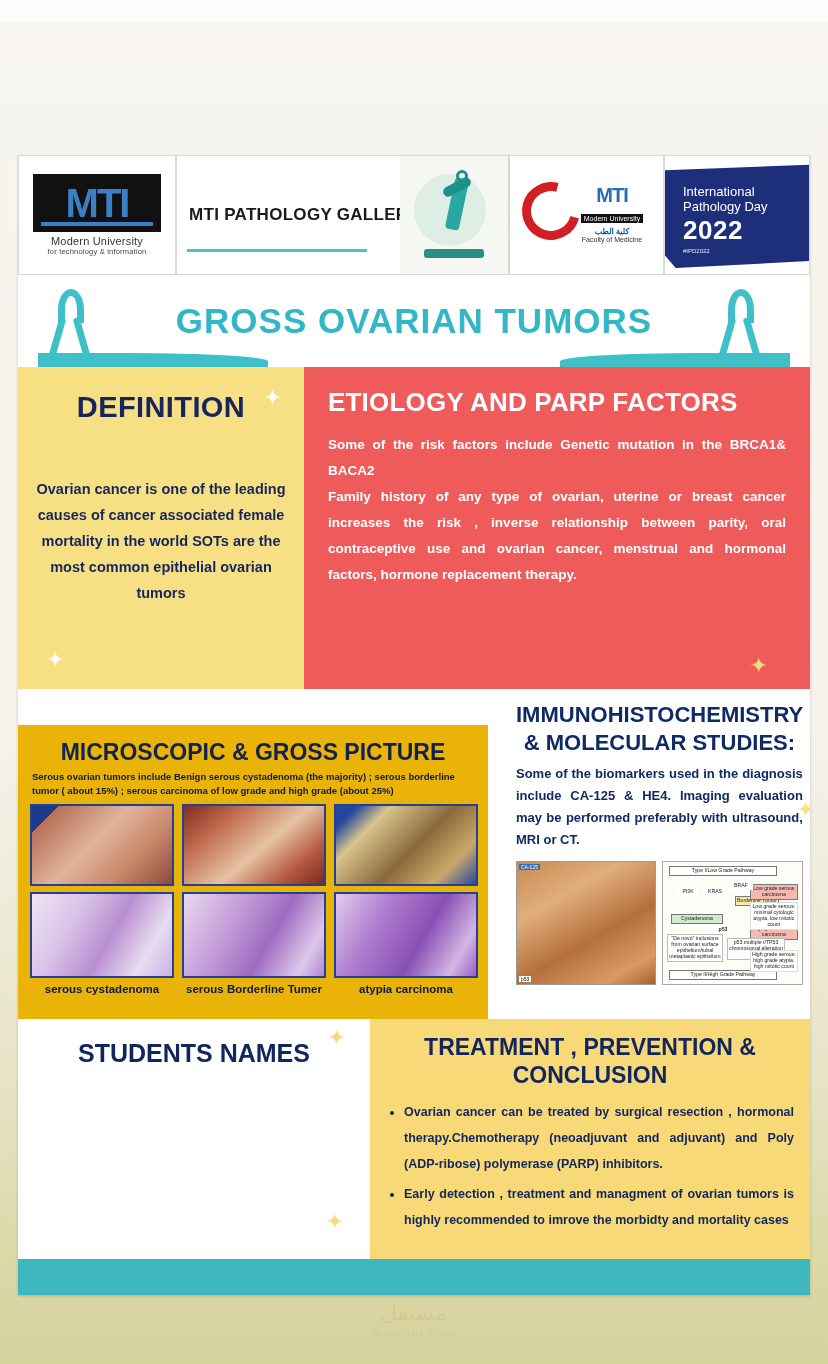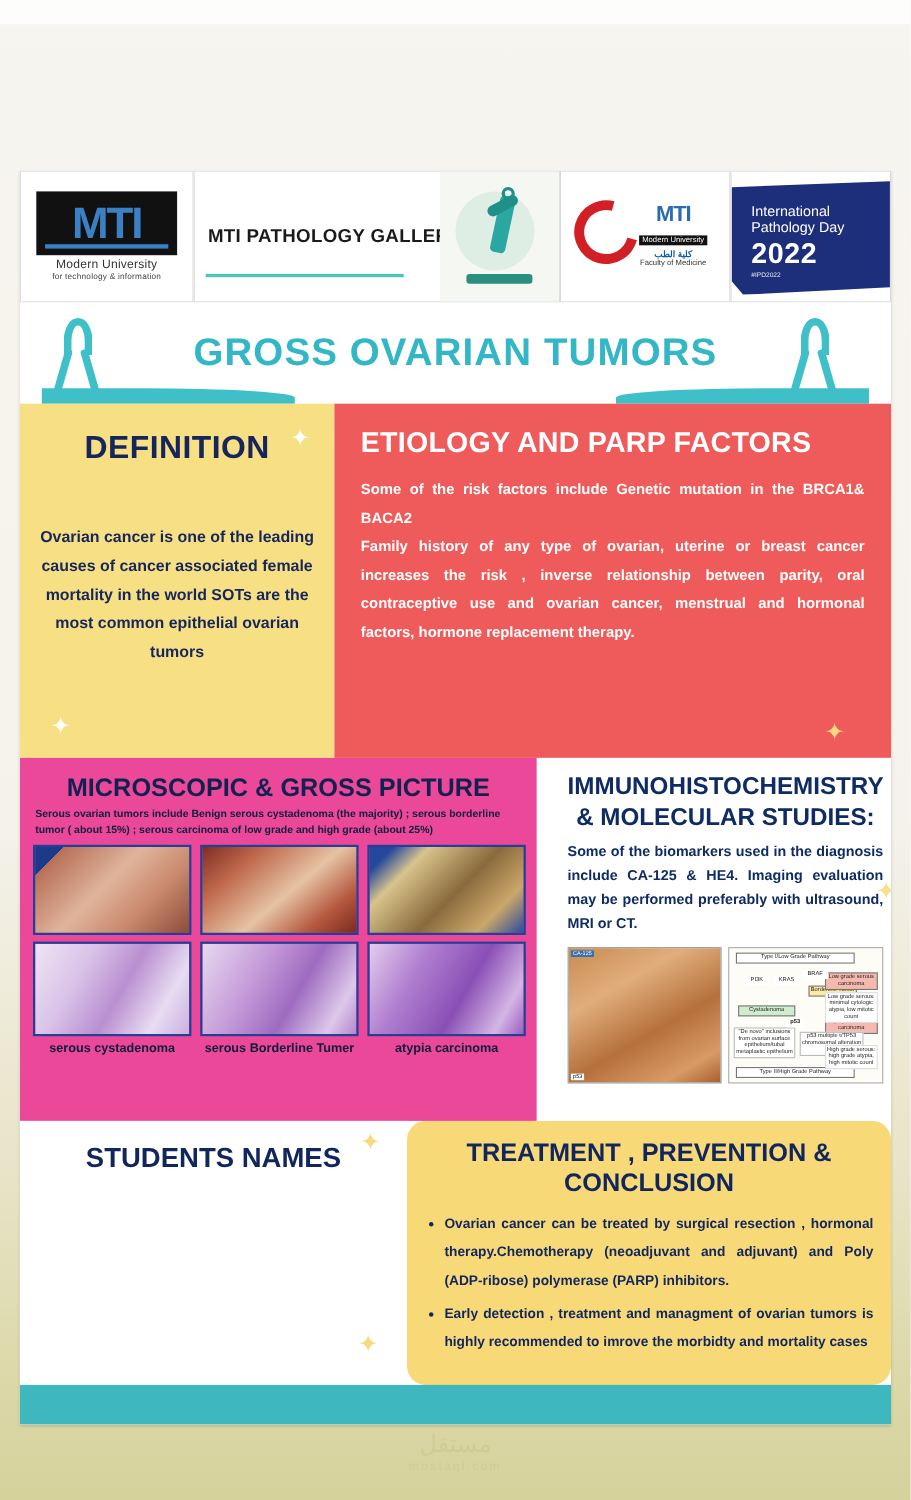--- a/index.html
+++ b/index.html
@@ -167,21 +167,21 @@
   .panel-eti h2 {
     margin:6px 0 14px 0; font-size:26px; color:#ffffff; font-weight:bold; letter-spacing:.2px;
   }
   .eti-body { color:#ffffff; font-size:13.5px; line-height:26px; text-align:justify; font-weight:bold;}
   .sparkle { position:absolute; color:#fff; font-size:22px; opacity:.95; }
   .sparkle.yellow { color:#f7df84; }
   .sparkle.dark { color:#ffffff; }
 
   
   .row3 { position:absolute; left:0; top:534px; width:792px; height:330px; display:flex; }
-  .panel-micro { width:470px; background:#ec4899; padding:10px 12px; position:relative; }
+  .panel-micro { width:470px; background:#eab308; padding:10px 12px; position:relative;margin-top:36px; }
   .panel-micro h2 {
     margin:4px 0 2px 0; text-align:center; font-size:23px; color:#12224f; font-weight:bold; line-height:27px;
   }
   .micro-note { font-size:9.5px; color:#0d1b3d; font-weight:bold; line-height:14px; margin:4px 2px 6px 2px;}
   .img-grid { display:flex; gap:8px; }
   .img-col { width:144px; }
   .thumb { width:144px; height:82px; border:2px solid #21409a; }
   .thumb.b { margin-top:6px; height:86px; }
   .cap { font-size:11.5px; color:#0d1b3d; font-weight:bold; text-align:center; margin-top:5px;}
   .g1 { background:linear-gradient(135deg,#1b3a8a 0%,#1b3a8a 12%,#b87058 12%,#e0b49c 45%,#c98a6d 70%,#8e4b3a 100%); }
@@ -201,21 +201,21 @@
     background:linear-gradient(150deg,#c98a52 0%,#e0ae7c 30%,#b5703c 60%,#d89a66 85%,#a95f2e 100%); position:relative;}
   .ihc-left .lbl { position:absolute; left:2px; bottom:2px; font-size:5px; background:#fff; padding:0 2px;}
   .ihc-left .lbl2 { position:absolute; left:2px; top:2px; font-size:5px; background:#3a6fb0; color:#fff; padding:0 2px;}
   .ihc-right { flex:1; height:124px; border:1px solid #aaa; background:#fdfcf7; position:relative; font-size:5.2px; color:#222;}
   .dbox { position:absolute; border:1px solid #777; background:#fff; text-align:center; line-height:1.15; padding:1px;}
 
   
   .row4 { position:absolute; left:0; top:864px; width:792px; height:240px; display:flex; }
   .panel-students { width:352px; background:#ffffff; position:relative; padding:12px; }
   .panel-students h2 { margin:8px 0 0 0; text-align:center; font-size:25px; color:#12265e; font-weight:bold;}
-  .panel-treat { flex:1; background:#f7d978; padding:10px 16px; position:relative;border-radius:17px; }
+  .panel-treat { flex:1; background:#f7d978; padding:10px 16px; position:relative; }
   .panel-treat h2 { margin:4px 0 10px 0; text-align:center; font-size:23px; color:#12265e; font-weight:bold; line-height:28px;}
   .panel-treat ul { margin:4px 0 0 0; padding-left:18px; }
   .panel-treat li { font-size:12.5px; color:#12265e; line-height:26px; font-weight:bold; margin-bottom:4px; text-align:justify;}
 
   
   .bottombar { position:absolute; left:0; bottom:0; width:792px; height:36px; background:#3fb7bf; }
 
   
   #watermark {
     position:absolute; left:0; top:1300px; width:828px; text-align:center;

